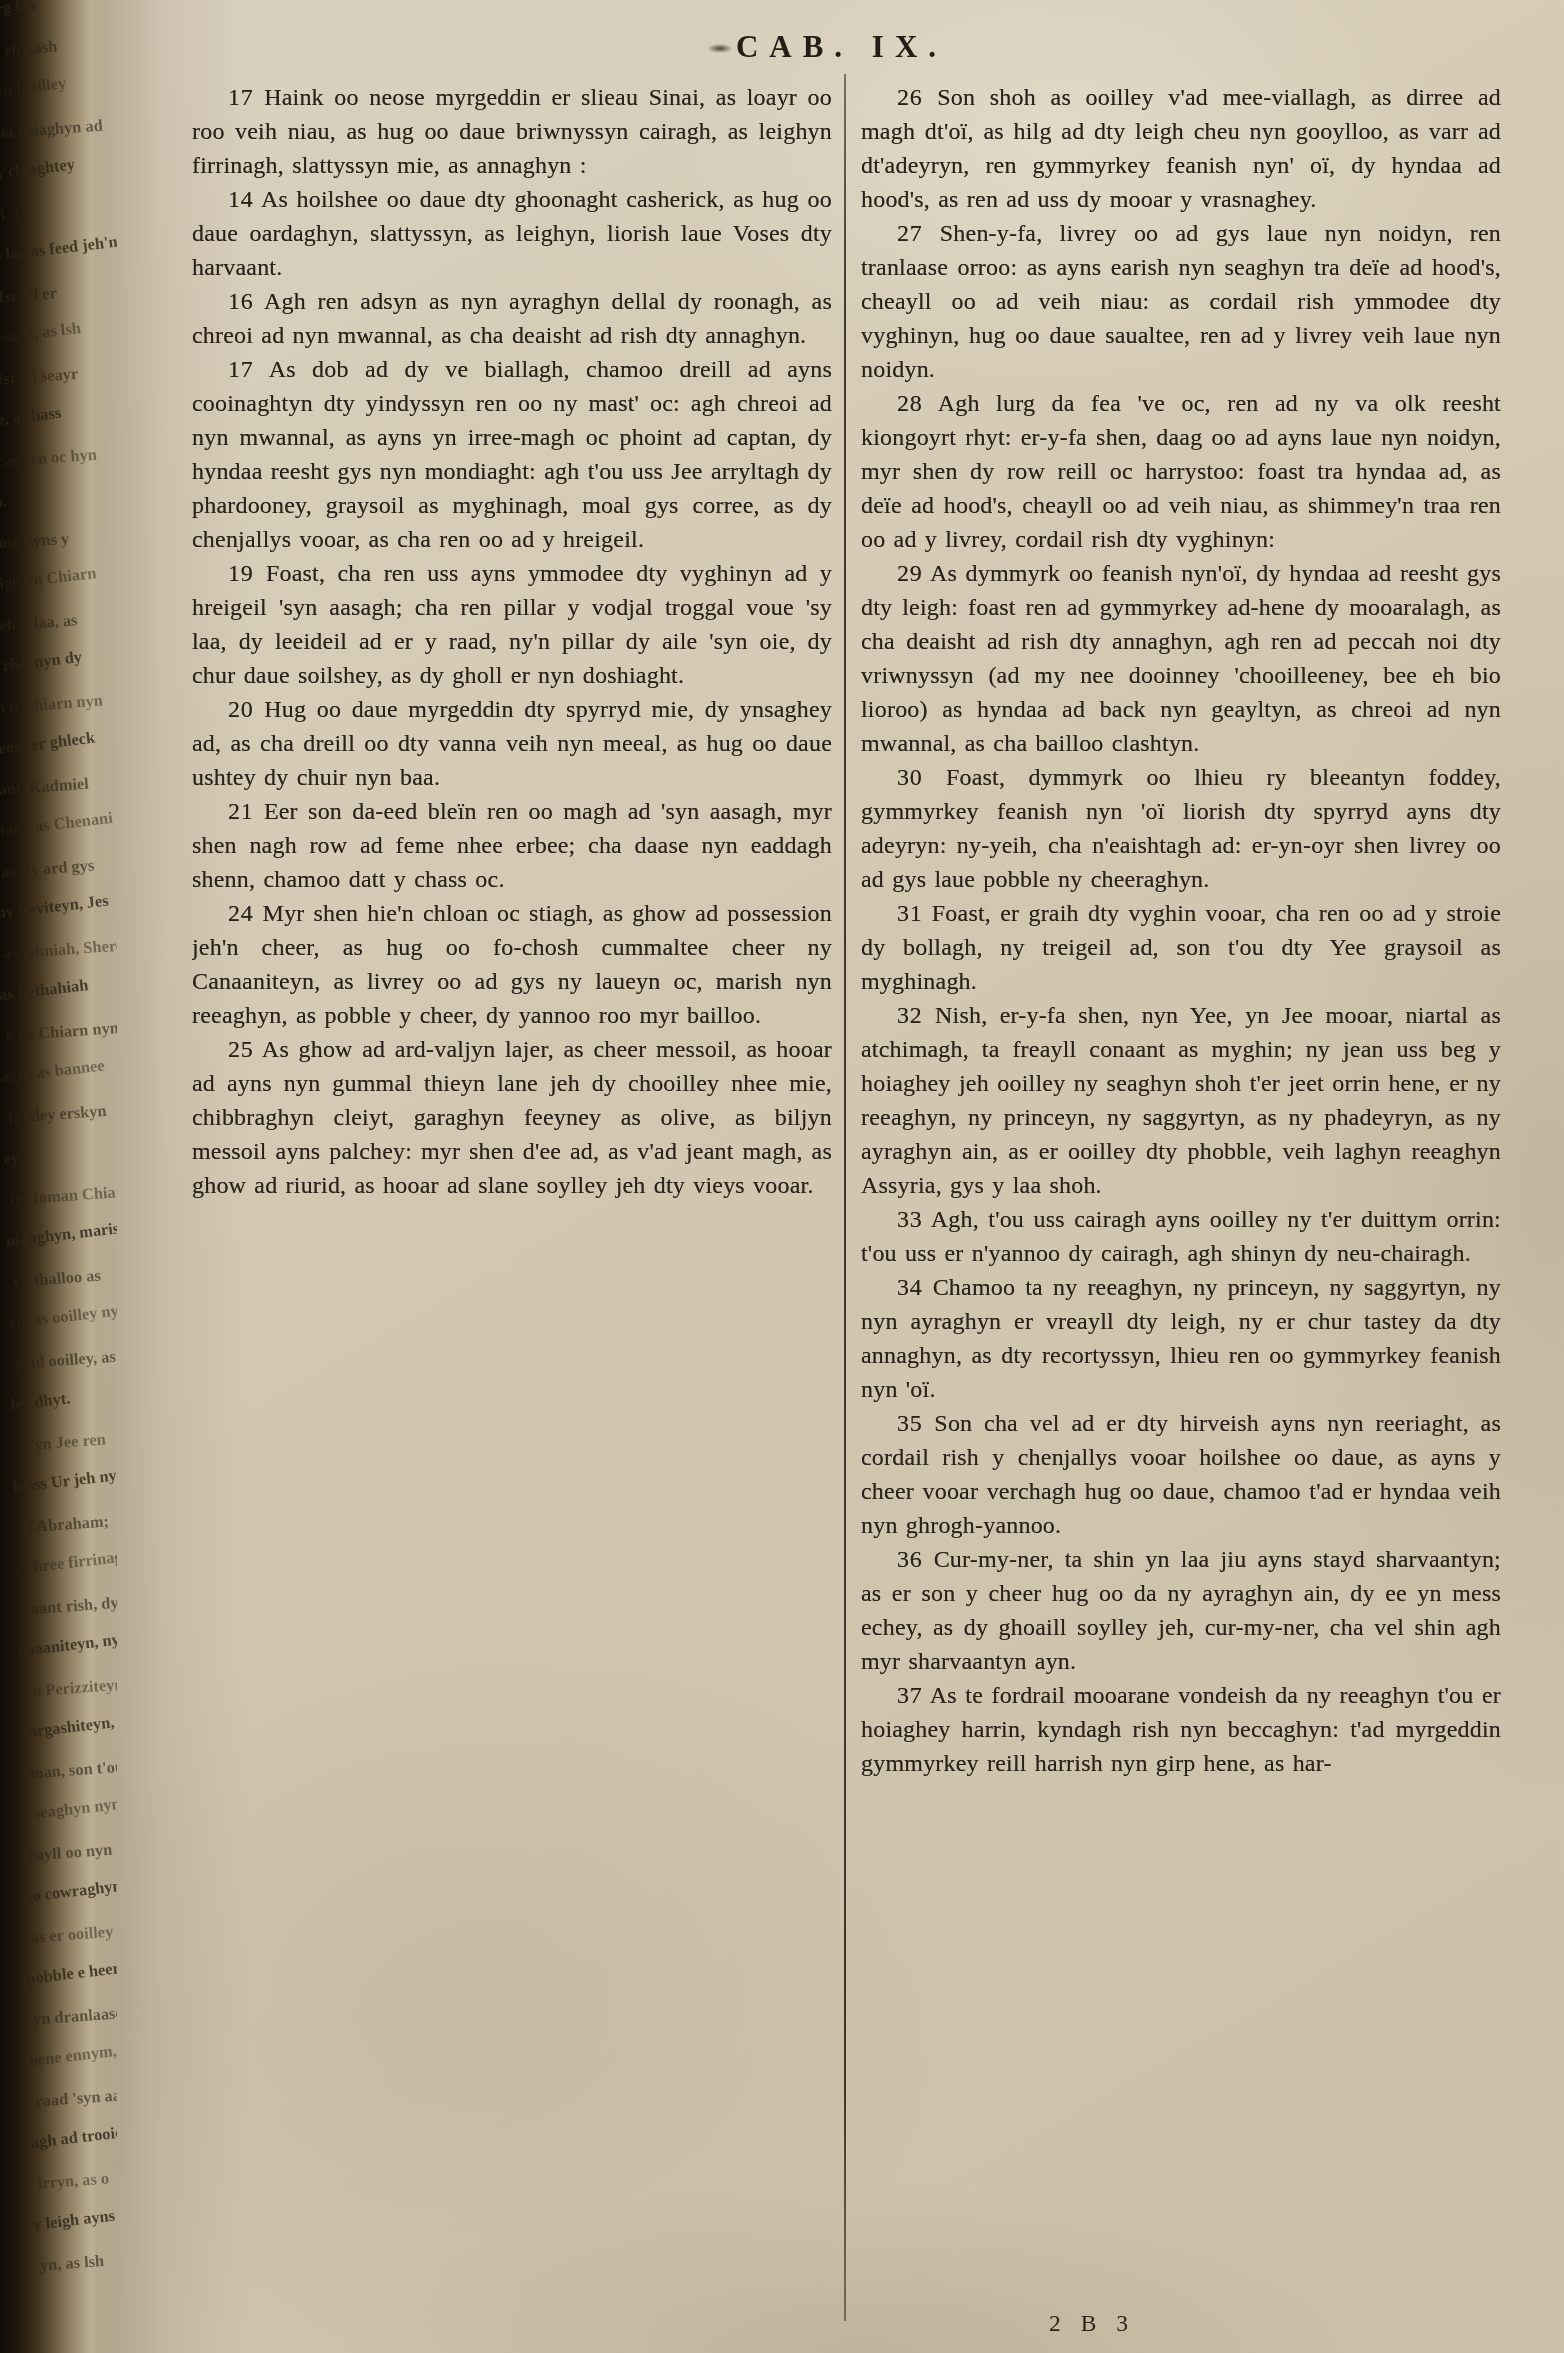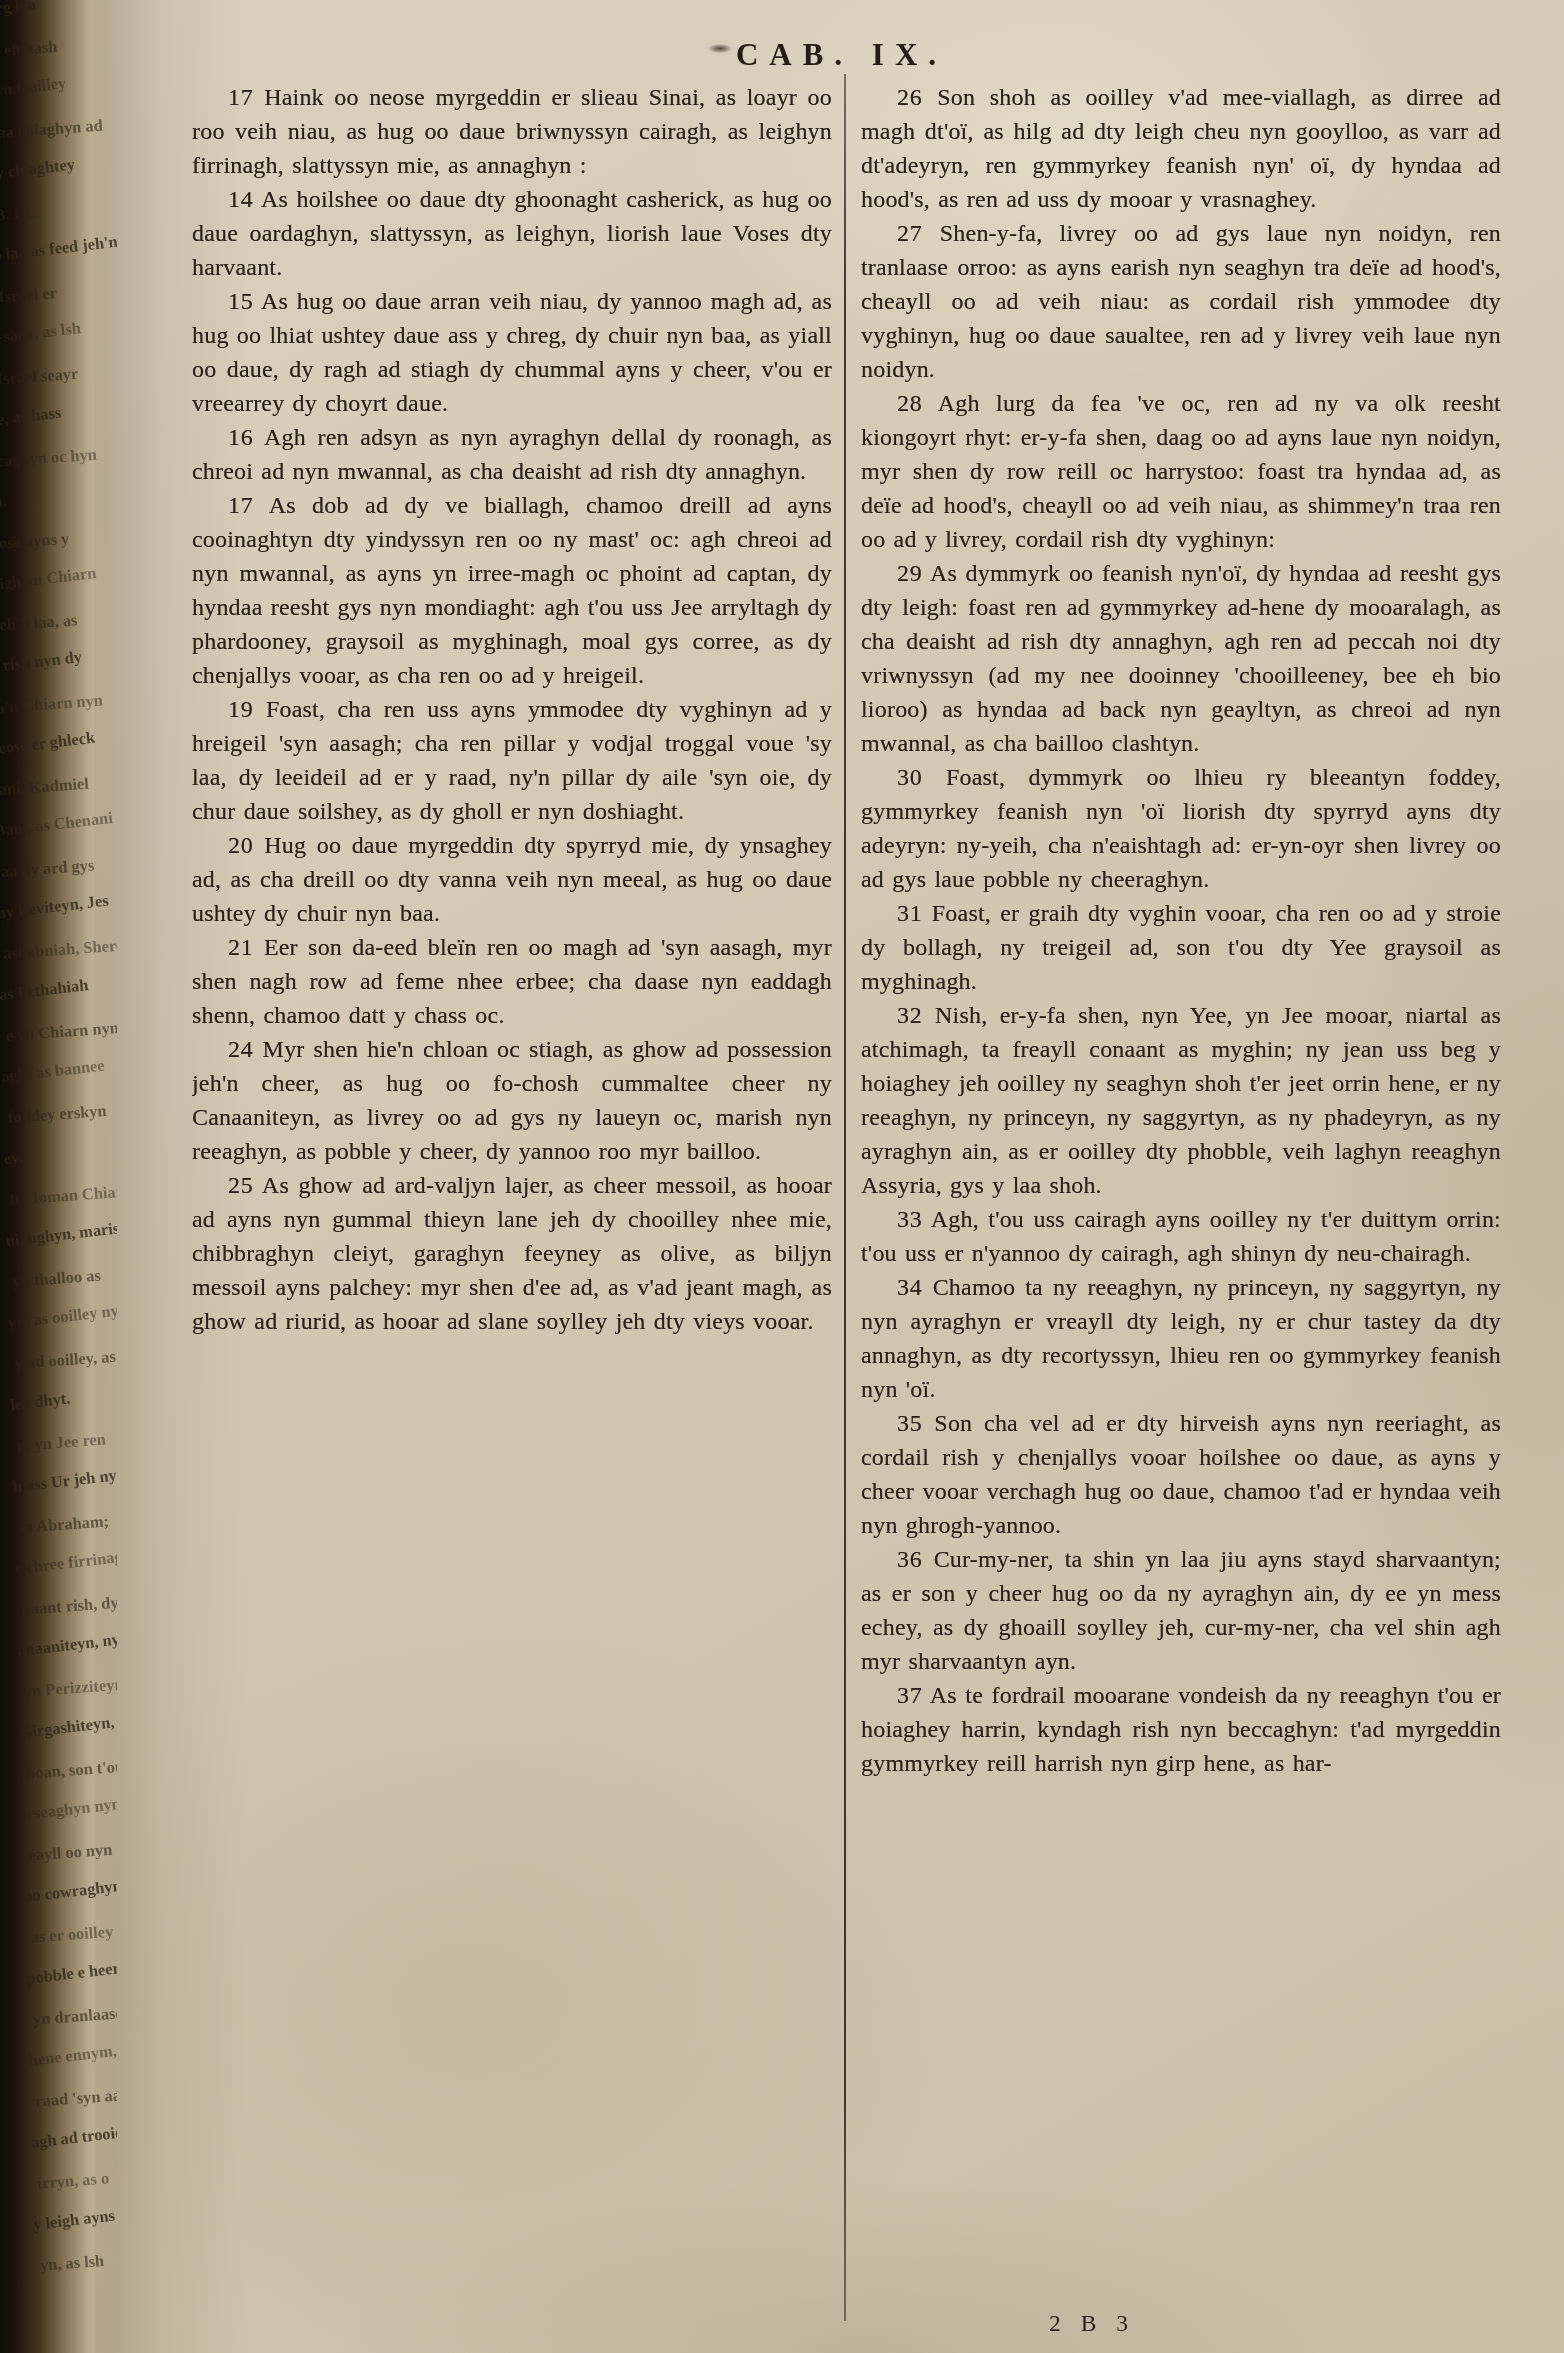--- a/index.html
+++ b/index.html
@@ -34,21 +34,21 @@
     position:absolute;left:3.1px;top:-11px;width:94px;transform:rotate(-1.6deg);
   }
   .gutter-line{
     margin:0;font-size:16.4px;line-height:41px;white-space:nowrap;font-weight:bold;
     color:#2c2315;opacity:.78;transform:rotate(-5deg);transform-origin:left center;
   }
   .gutter-line:nth-child(even){transform:rotate(-2.5deg) translateX(5.5px);opacity:.62;}
   .gutter-line:nth-child(3n){opacity:.5;}
   .page{position:absolute;inset:0;z-index:2;}
   .header{
-    position:absolute;top:37px;left:196px;width:1291px;text-align:center;
+    position:absolute;top:29px;left:196px;width:1291px;text-align:center;
     font-size:31px;font-weight:bold;letter-spacing:11px;color:#241d15;
   }
   .ink-speck{
     position:absolute;left:708px;top:44px;width:23.5px;height:9.4px;border-radius:50%;
     background:radial-gradient(#221a12,rgba(34,26,18,0) 75%);opacity:.75;
   }
   .col{
     position:absolute;top:80px;width:640px;height:2250px;overflow:hidden;
     text-align:justify;font-size:24px;line-height:34px;
     letter-spacing:0.2px;word-spacing:2px;
@@ -136,21 +136,20 @@
 
   <div class="page">
 
     <div class="header">CAB. IX.</div>
 
     <span class="ink-speck"></span>
 
     <div class="col col-left">
         <p class="verse"><span class="vnum">17</span> Haink oo neose myrgeddin er slieau Sinai, as loayr oo roo veih niau, as hug oo daue briwnyssyn cairagh, as leighyn firrinagh, slattyssyn mie, as annaghyn :</p>
         <p class="verse"><span class="vnum">14</span> As hoilshee oo daue dty ghoonaght casherick, as hug oo daue oardaghyn, slattyssyn, as leighyn, liorish laue Voses dty harvaant.</p>
-        <p class="verse"><span class="vnum">15</span> As hug oo daue arran veih niau, dy yannoo magh ad, as hug oo lhiat ushtey daue ass y chreg, dy chuir nyn baa, as yiall oo daue, dy ragh ad stiagh dy chummal ayns y cheer, v'ou er vreearrey dy choyrt daue.</p>
         <p class="verse"><span class="vnum">16</span> Agh ren adsyn as nyn ayraghyn dellal dy roonagh, as chreoi ad nyn mwannal, as cha deaisht ad rish dty annaghyn.</p>
         <p class="verse"><span class="vnum">17</span> As dob ad dy ve biallagh, chamoo dreill ad ayns cooinaghtyn dty yindyssyn ren oo ny mast' oc: agh chreoi ad nyn mwannal, as ayns yn irree-magh oc phoint ad captan, dy hyndaa reesht gys nyn mondiaght: agh t'ou uss Jee arryltagh dy phardooney, graysoil as myghinagh, moal gys corree, as dy chenjallys vooar, as cha ren oo ad y hreigeil.</p>
         <p class="verse"><span class="vnum">19</span> Foast, cha ren uss ayns ymmodee dty vyghinyn ad y hreigeil 'syn aasagh; cha ren pillar y vodjal troggal voue 'sy laa, dy leeideil ad er y raad, ny'n pillar dy aile 'syn oie, dy chur daue soilshey, as dy gholl er nyn doshiaght.</p>
         <p class="verse"><span class="vnum">20</span> Hug oo daue myrgeddin dty spyrryd mie, dy ynsaghey ad, as cha dreill oo dty vanna veih nyn meeal, as hug oo daue ushtey dy chuir nyn baa.</p>
         <p class="verse"><span class="vnum">21</span> Eer son da-eed bleïn ren oo magh ad 'syn aasagh, myr shen nagh row ad feme nhee erbee; cha daase nyn eaddagh shenn, chamoo datt y chass oc.</p>
         <p class="verse"><span class="vnum">24</span> Myr shen hie'n chloan oc stiagh, as ghow ad possession jeh'n cheer, as hug oo fo-chosh cummaltee cheer ny Canaaniteyn, as livrey oo ad gys ny laueyn oc, marish nyn reeaghyn, as pobble y cheer, dy yannoo roo myr bailloo.</p>
         <p class="verse"><span class="vnum">25</span> As ghow ad ard-valjyn lajer, as cheer messoil, as hooar ad ayns nyn gummal thieyn lane jeh dy chooilley nhee mie, chibbraghyn cleiyt, garaghyn feeyney as olive, as biljyn messoil ayns palchey: myr shen d'ee ad, as v'ad jeant magh, as ghow ad riurid, as hooar ad slane soylley jeh dty vieys vooar.</p>
       </div>
 
     <div class="rule"></div>

